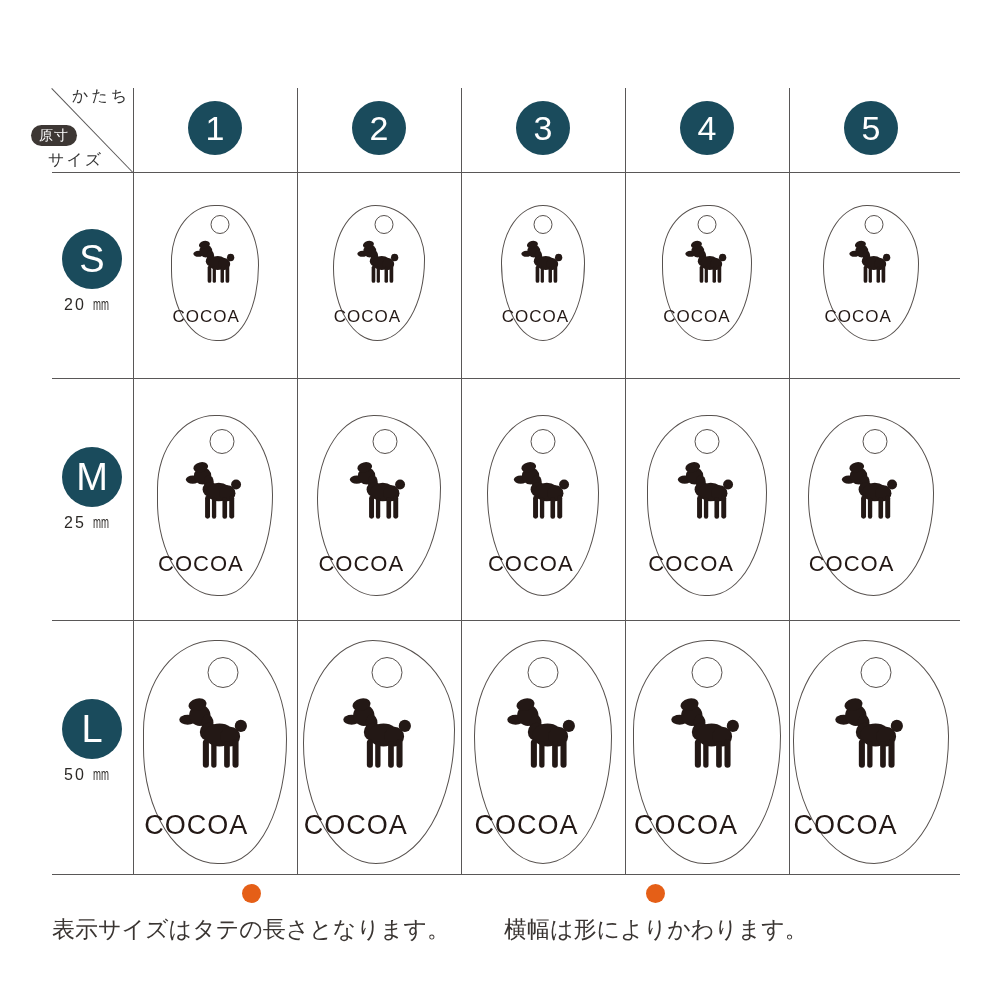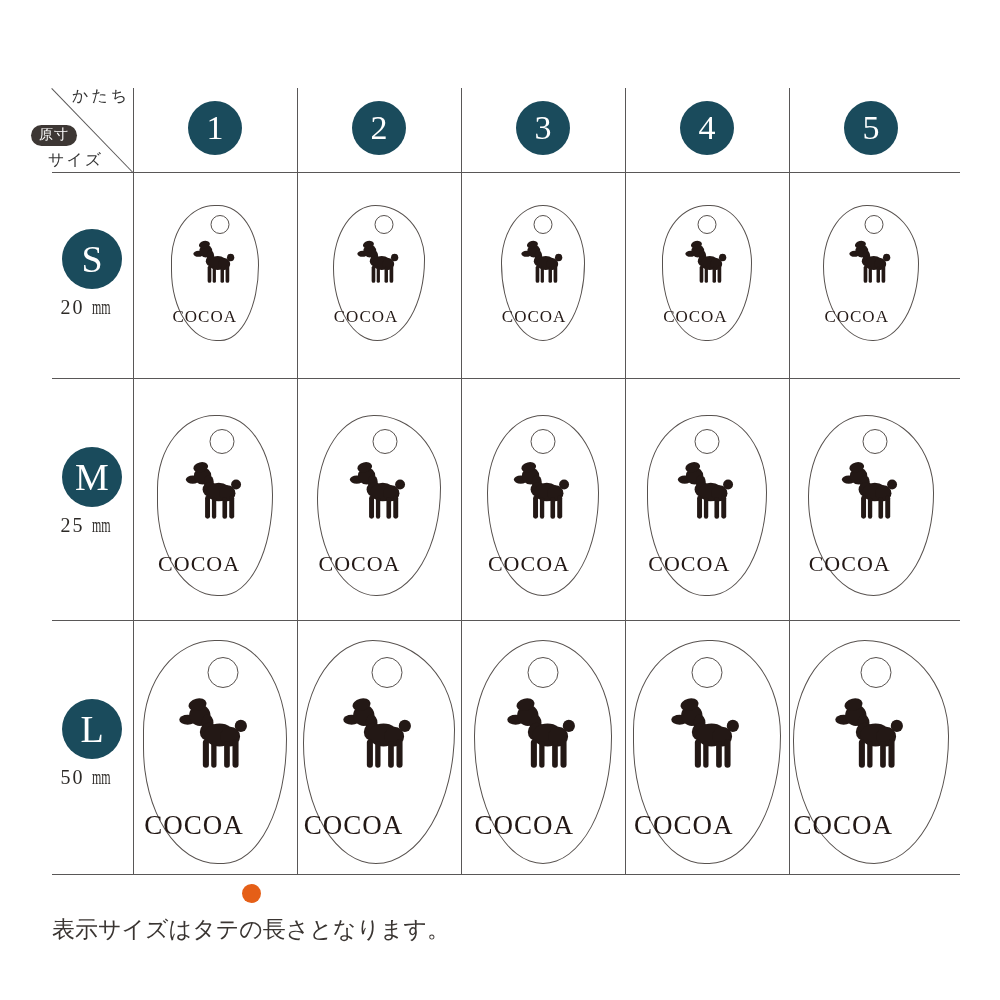--- a/index.html
+++ b/index.html
@@ -1,17 +1,17 @@
 <!DOCTYPE html>
 <html><head>
 <meta charset="utf-8">
 <style>
   html,body{margin:0;padding:0;background:#fff;}
   .page{position:relative;width:1000px;height:1000px;background:#ffffff;overflow:hidden;
-        font-family:Liberation Serif, serif;color:#231815;}
+        font-family:Liberation Sans, sans-serif;color:#231815;}
 
   
   .vline{position:absolute;top:88px;width:1px;height:786px;background:#595757;}
   .v1{left:133px}.v2{left:297px}.v3{left:461px}.v4{left:625px}.v5{left:789px}
   .hline{position:absolute;left:52px;width:908px;height:1px;background:#595757;}
   .h1{top:172px}.h2{top:378px}.h3{top:620px}.h4{top:874px}
   .diag{position:absolute;left:52px;top:88px;width:118px;height:1px;background:#595757;
         transform:rotate(46deg);transform-origin:0 0;}
 
   
@@ -23,21 +23,21 @@
   
   .colnum{position:absolute;top:101px;width:54px;height:54px;border-radius:50%;background:#1a4b5c;
           color:#fff;display:flex;align-items:center;justify-content:center;font-size:34px;font-weight:300;}
   .n1{left:188px}.n2{left:352px}.n3{left:516px}.n4{left:680px}.n5{left:844px}
 
   
   .rowlab{position:absolute;left:50px;width:84px;text-align:center;}
   .rlS{top:229px}.rlM{top:447px}.rlL{top:699px}
   .rl-circle{width:60px;height:60px;border-radius:50%;background:#1a4b5c;color:#fff;
              display:flex;align-items:center;justify-content:center;font-size:38px;font-weight:300;margin:0 auto;}
-  .rl-size{margin-top:7px;font-size:20px;letter-spacing:2px;color:#2c2926;white-space:nowrap;}
+  .rl-size{margin-top:7px;font-size:16px;letter-spacing:2px;color:#2c2926;white-space:nowrap;}
   .unit{display:inline-block;transform:scaleX(.6);transform-origin:left center;letter-spacing:0;margin-left:1px;}
 
   
   .cell{position:absolute;width:164px;display:flex;justify-content:center;}
   .c0{left:133px}.c1{left:297px}.c2{left:461px}.c3{left:625px}.c4{left:789px}
   .r0{top:172px;height:206px;--h:136px;--mt:33px;--dog:46px;--fs:17px;--hole:19px}
   .r1{top:378px;height:242px;--h:181px;--mt:37px;--dog:62px;--fs:22px;--hole:25px}
   .r2{top:620px;height:254px;--h:224px;--mt:20px;--dog:76px;--fs:27px;--hole:31px}
 
   .tag{position:relative;height:var(--h);margin-top:var(--mt);border:1px solid #57514e;background:#fff;box-sizing:border-box;}
@@ -254,14 +254,18 @@
           <use href="#dog-silhouette" xlink:href="#dog-silhouette"></use>
         </svg>
         <div class="tagname">COCOA</div>
       </div>
     </div>
 
   <div class="note note1">
     <span class="dot"></span>
     <span>表示サイズはタテの長さとなります。</span>
   </div>
+  <div class="note note2">
+    <span class="dot"></span>
+    <span>横幅は形によりかわります。</span>
+  </div>
 
 </div>
 
 </body></html>

